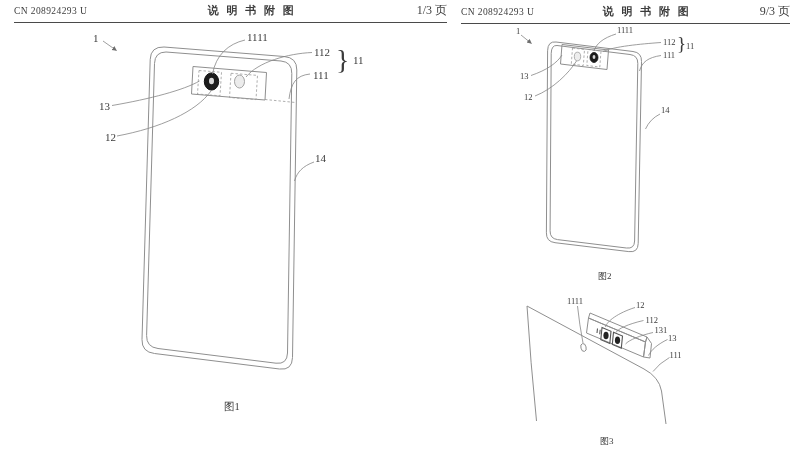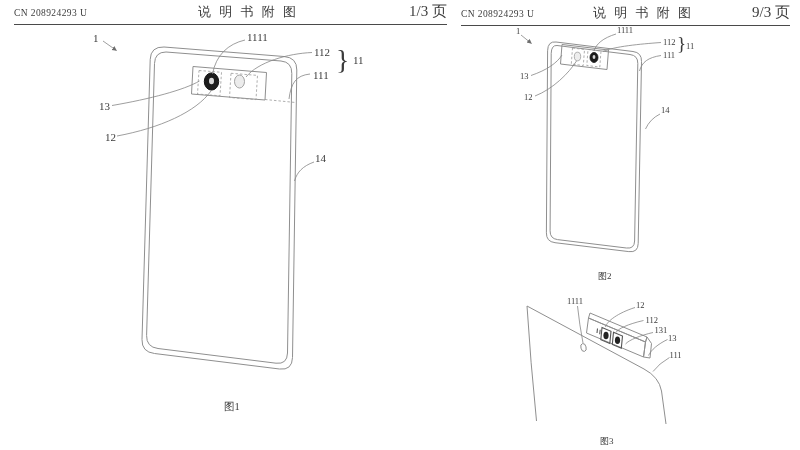--- a/index.html
+++ b/index.html
@@ -5,22 +5,22 @@
   html,body { margin:0; padding:0; background:#ffffff; }
   body { width:800px; height:450px; font-family:"Liberation Serif", serif; }
   .canvas { position:relative; width:800px; height:450px; background:#ffffff; overflow:hidden; }
   .page-header {
     position:absolute; display:flex; justify-content:space-between; align-items:baseline;
     border-bottom:1.5px solid #4a4a4a; color:#3c3c3c; padding-bottom:3px;
   }
   .hdr-left  { left:14px;  top:2px; width:433px; }
   .hdr-right { left:461px; top:3px; width:329px; }
   .pat-num   { font-size:9.5px; letter-spacing:0.4px; white-space:pre; }
-  .doc-title { font-size:13px; font-weight:normal; letter-spacing:2.5px; white-space:pre; }
-  .page-num  { font-size:15px; white-space:pre; }
+  .doc-title { font-size:11px; font-weight:bold; letter-spacing:2.5px; white-space:pre; }
+  .page-num  { font-size:12px; white-space:pre; }
   svg { position:absolute; }
   .fig-svg text { fill:#3b3b3b; font-family:"Liberation Serif", serif; }
   .ln   { fill:none; stroke:#8f8f8f; stroke-width:1; }
   .ld   { fill:none; stroke:#858585; stroke-width:0.8; }
   .dash { fill:none; stroke:#9a9a9a; stroke-width:0.8; stroke-dasharray:2.5,2; }
   .comp { fill:none; stroke:#555555; stroke-width:1.1; }
 </style>
 </head>
 <body>
 

